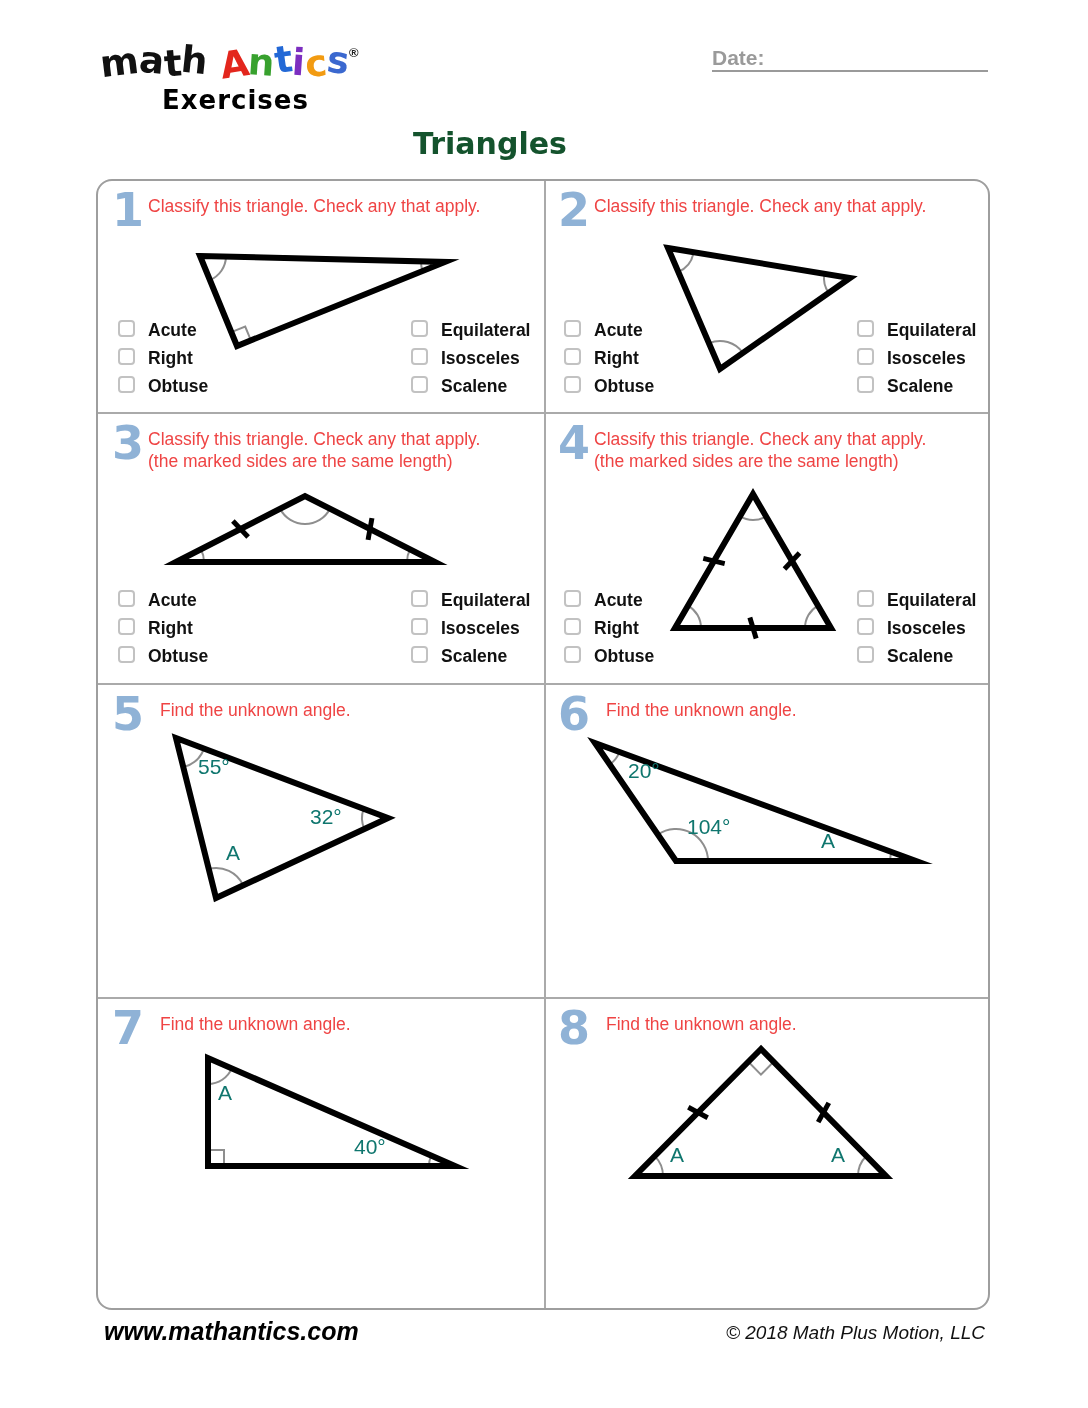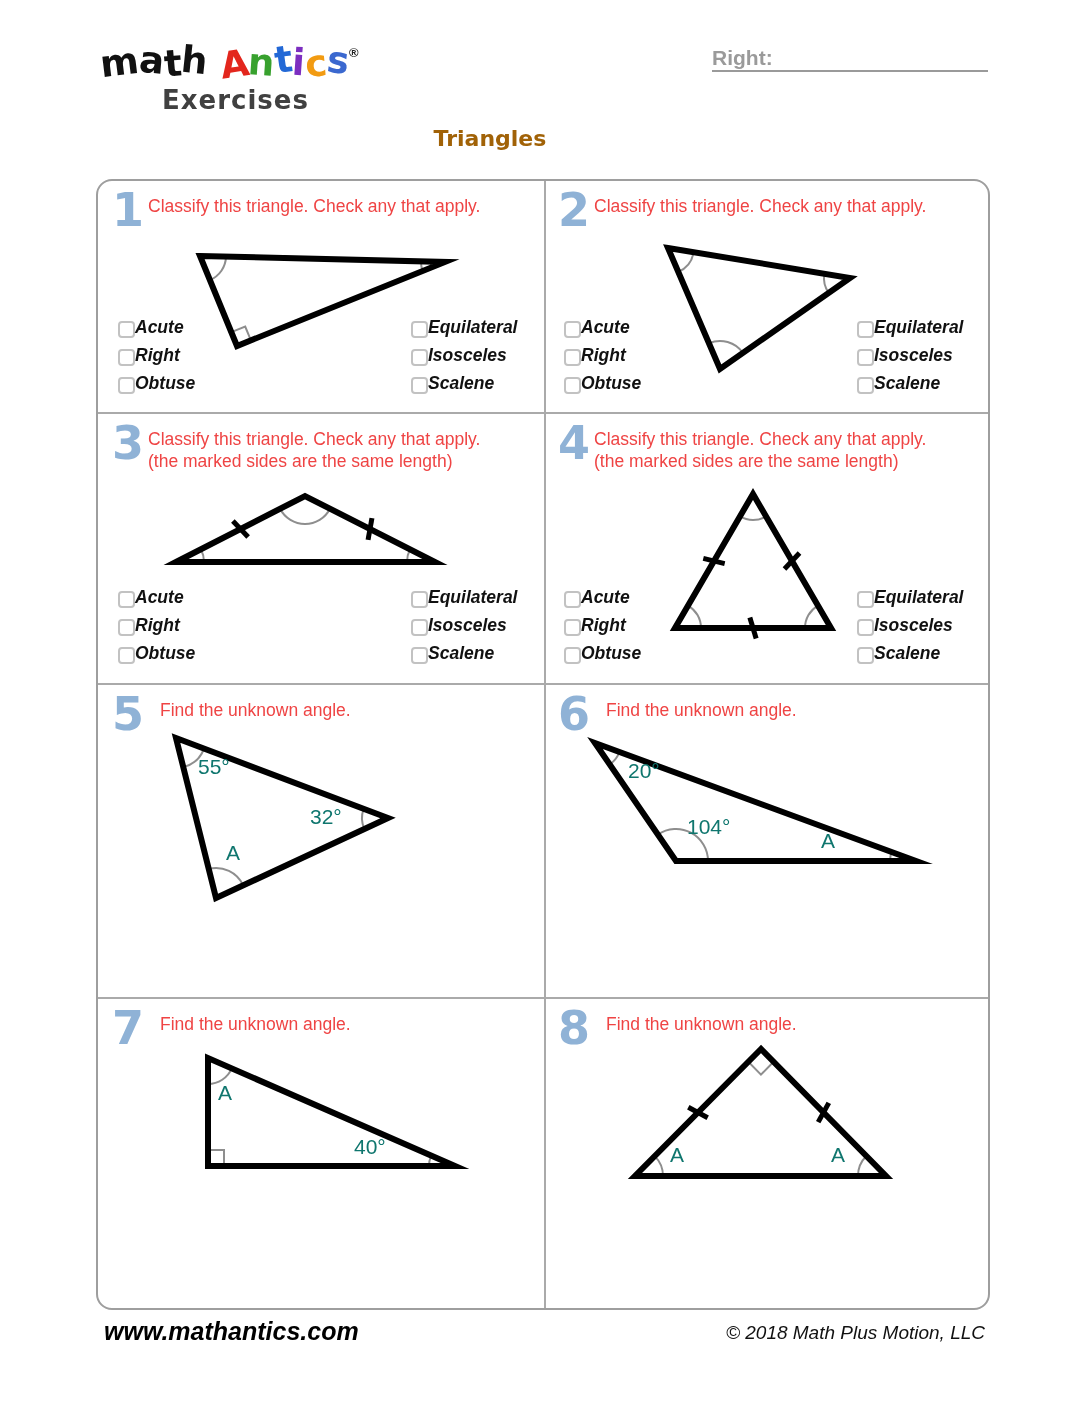--- a/index.html
+++ b/index.html
@@ -22,30 +22,30 @@
   .word-math .lt:nth-child(4){ transform:rotate(6deg) translateY(-2px); }
   .word-antics .lt:nth-child(1){ transform:rotate(-8deg) translateY(2px); }
   .word-antics .lt:nth-child(2){ transform:rotate(4deg); }
   .word-antics .lt:nth-child(3){ transform:rotate(-8deg) translateY(-3px); }
   .word-antics .lt:nth-child(4){ transform:rotate(4deg); }
   .word-antics .lt:nth-child(5){ transform:rotate(-5deg) translateY(1px); }
   .word-antics .lt:nth-child(6){ transform:rotate(7deg) translateY(-2px); }
   .reg-mark { font-size:13px; vertical-align:18px; color:#222; font-weight:bold; }
   .logo-sub {
     margin:4px 0 0 62px; font-family:"DejaVu Sans", sans-serif;
-    font-weight:bold; font-size:26px; color:#404040; letter-spacing:1px;
+    font-weight:bold; font-size:26px; color:#000000; letter-spacing:1px;
   }
   
   .namedate { position:absolute; left:712px; top:46px; width:276px; }
   .nd-row { border-bottom:2px solid #9a9a9a; padding-bottom:2px; margin-bottom:13px; height:26px; }
   .nd-label { font-weight:bold; font-size:21px; color:#9a9a9a; }
   
   .page-title {
     position:absolute; left:0; top:126px; width:980px; text-align:center;
-    font-family:"DejaVu Sans", sans-serif; font-weight:bold; font-size:22px; color:#a16207;
+    font-family:"DejaVu Sans", sans-serif; font-weight:bold; font-size:30px; color:#14532d;
   }
   
   .grid {
     position:absolute; left:96px; top:179px; width:894px; height:1131px;
     border:2px solid #9e9e9e; border-radius:16px;
   }
   .vline { position:absolute; left:446px; top:0; width:2px; height:100%; background:#aaaaaa; }
   .hline { position:absolute; left:0; width:100%; height:2px; background:#aaaaaa; }
   .cell { position:absolute; }
   .qnum {
@@ -54,21 +54,21 @@
   }
   .qtext { position:absolute; left:50px; top:14px; font-size:17.5px; color:#ef4444; line-height:22px; white-space:nowrap; }
   .qtext.find { left:62px; }
   .tri { position:absolute; left:0; top:0; pointer-events:none; }
   
   .opts { position:absolute; display:flex; flex-direction:column; gap:10px; }
   .opts.l { left:20px; }
   .opts.r { left:313px; }
   .opts.row1 { top:139px; }
   .opts.row2 { top:176px; }
-  .opt { display:flex; align-items:flex-end; height:18px;font-style:italic; }
+  .opt { display:flex; align-items:flex-start; gap:13px; height:18px; }
   .cb {
     width:17px; height:17px; border:2px solid #c2c2c2; border-radius:4px;
     background:#fff; flex:0 0 auto; cursor:pointer;
   }
   .opt-label { font-weight:bold; font-size:17.5px; color:#111; }
   
   .ang { position:absolute; font-size:21px; color:#0f766e; }
   
   .footer-site {
     position:absolute; left:104px; top:1317px; font-weight:bold; font-style:italic;
@@ -83,21 +83,21 @@
 
 <div class="logo">
   <div class="logo-main">
     <span class="word-math"><span class="lt">m</span><span class="lt">a</span><span class="lt">t</span><span class="lt">h</span></span><span class="word-antics"><span class="lt" style="color: rgb(227, 38, 29);">A</span><span class="lt" style="color: rgb(56, 161, 46);">n</span><span class="lt" style="color: rgb(34, 104, 214);">t</span><span class="lt" style="color: rgb(124, 46, 192);">i</span><span class="lt" style="color: rgb(242, 155, 18);">c</span><span class="lt" style="color: rgb(59, 104, 207);">s</span></span><span class="reg-mark">®</span>
   </div>
   <div class="logo-sub">Exercises</div>
 </div>
 
 <div class="namedate">
   <div class="nd-row">
-    <span class="nd-label">Right:</span>
+    <span class="nd-label">Date:</span>
   </div>
 </div>
 
 <div class="page-title">Triangles</div>
 
 <div class="grid">
   <div class="vline"></div>
   <div class="hline" style="top:231px;"></div>
   <div class="hline" style="top:502px;"></div>
   <div class="hline" style="top:816px;"></div>

